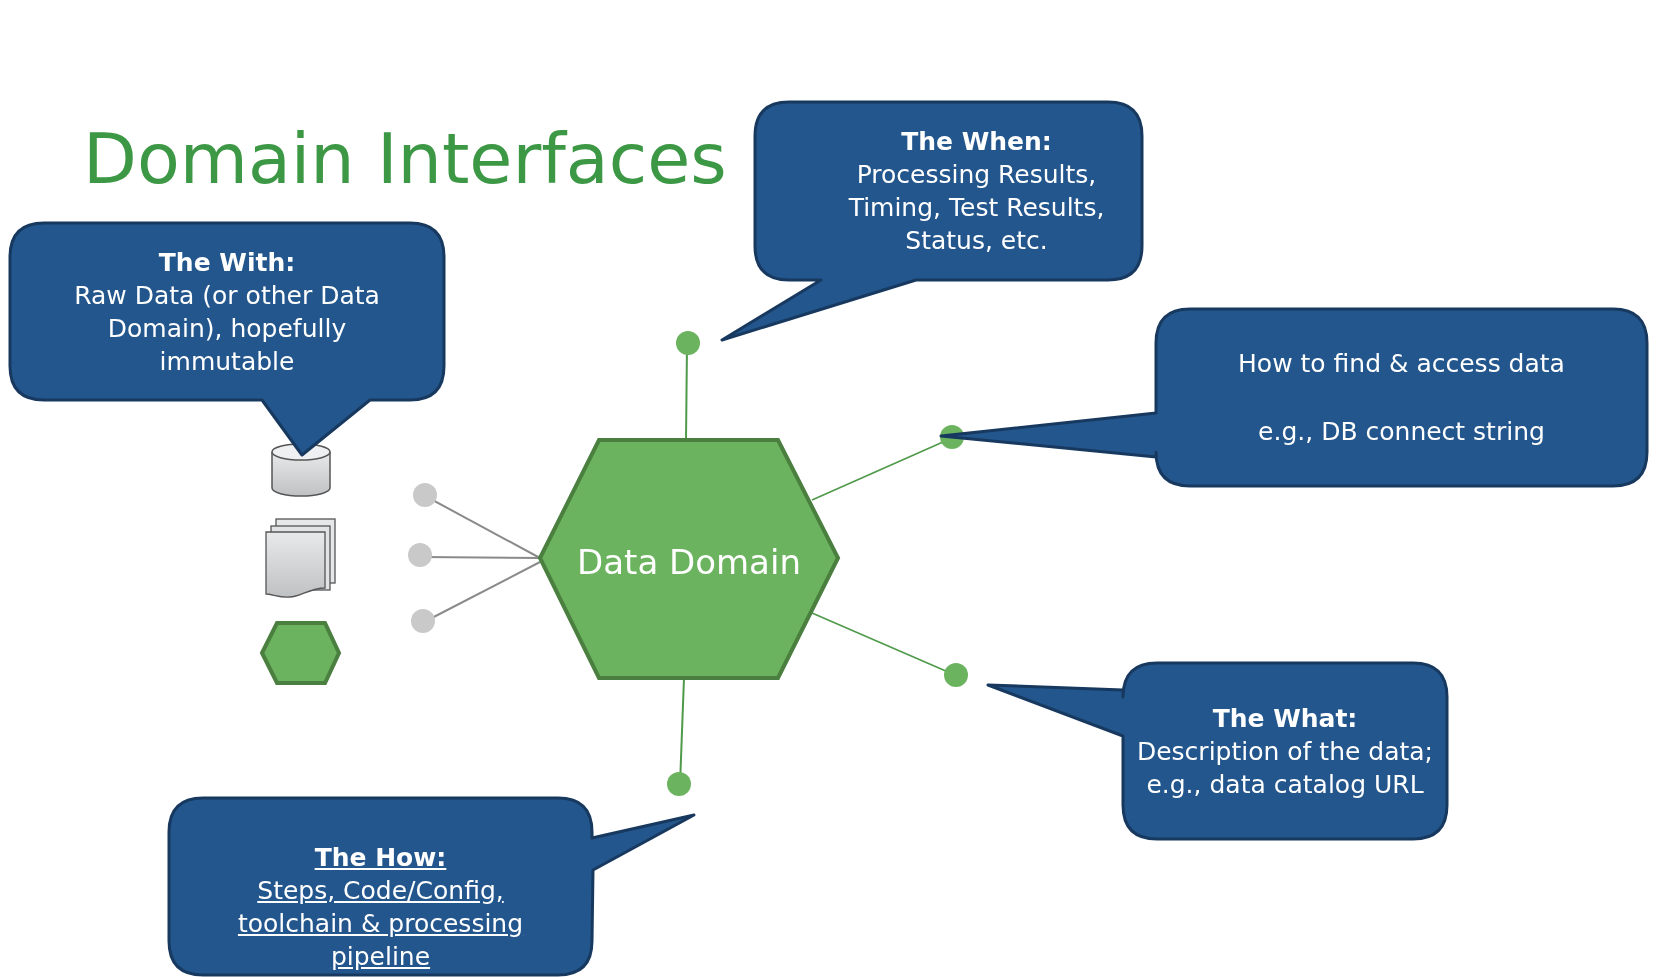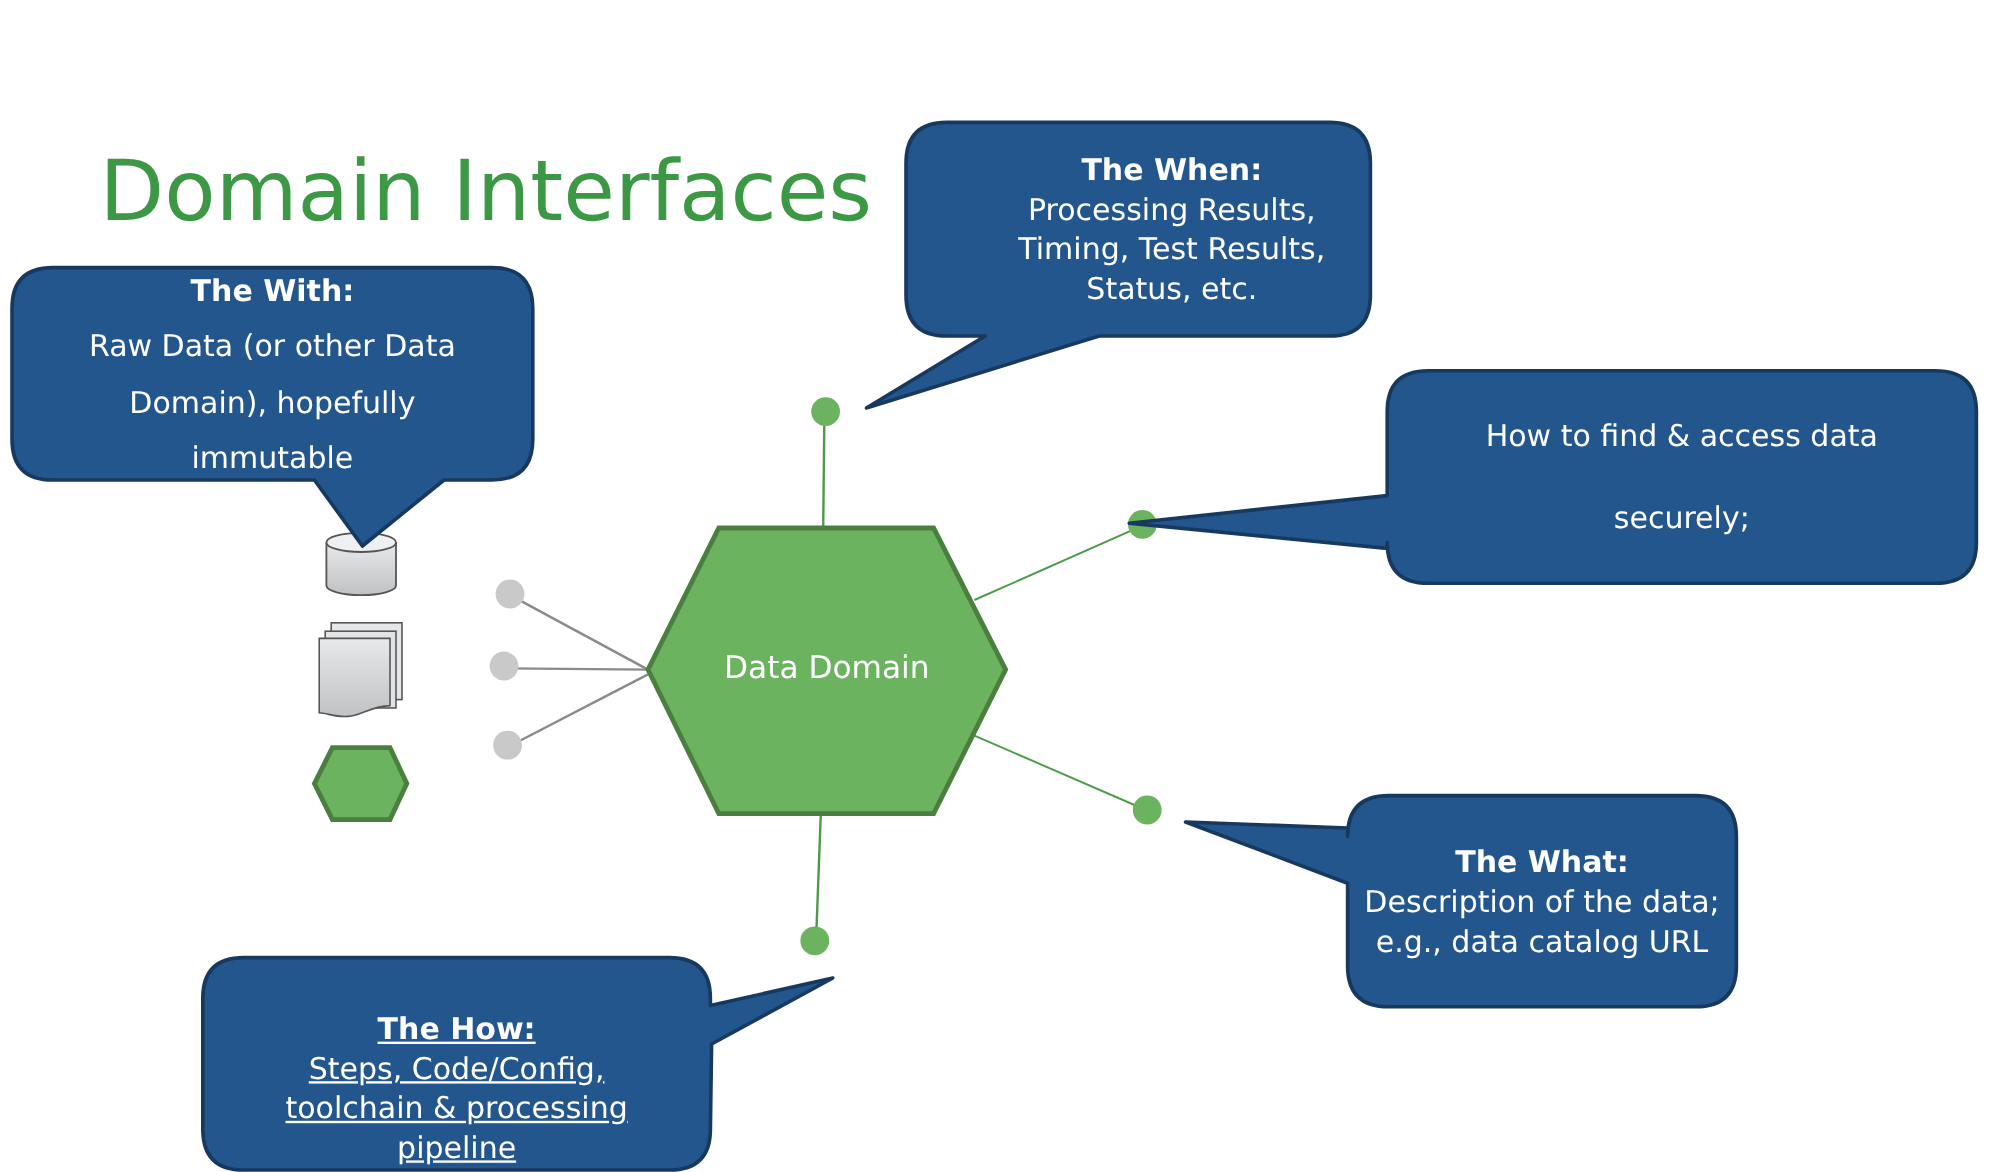--- a/index.html
+++ b/index.html
@@ -1,21 +1,21 @@
 <!DOCTYPE html>
 <html><head>
 <meta charset="utf-8">
 <style>
   html,body{margin:0;padding:0;background:#ffffff;}
   body{width:1678px;height:977px;position:relative;overflow:hidden;font-family:"DejaVu Sans","Liberation Sans",sans-serif;}
   #diagram{position:absolute;left:0;top:0;}
   .title{position:absolute;left:83px;top:78px;font-size:70px;color:#3d9845;font-family:"DejaVu Sans",sans-serif;letter-spacing:0px;white-space:nowrap;margin-top:40px;}
   .callout-text{position:absolute;color:#ffffff;text-align:center;font-family:"DejaVu Sans",sans-serif;font-size:25px;line-height:33px;display:flex;flex-direction:column;justify-content:center;}
   .callout-text .hd{font-weight:bold;}
-  .hex-label{position:absolute;color:#ffffff;font-size:26px;font-family:"DejaVu Sans",sans-serif;text-align:center;white-space:nowrap;}
+  .hex-label{position:absolute;color:#ffffff;font-size:34px;font-family:"DejaVu Sans",sans-serif;text-align:center;white-space:nowrap;}
 </style>
 </head>
 <body>
 
 <svg id="diagram" width="1678" height="977" viewBox="0 0 1678 977" xmlns="http://www.w3.org/2000/svg">
   <defs>
     <linearGradient id="gray-grad" x1="0" y1="0" x2="0" y2="1">
       <stop offset="0" stop-color="#e8e9ea"></stop>
       <stop offset="1" stop-color="#bfc1c3"></stop>
     </linearGradient>
@@ -58,39 +58,39 @@
 
   <path d="M1157,663 L1413,663 Q1447,663 1447,697 L1447,805 Q1447,839 1413,839 L1157,839 Q1123,839 1123,805 L1123,736 L988,685 L1123,690 L1123,697 Q1123,663 1157,663 Z" fill="#23568c" stroke="#18395f" stroke-width="3" stroke-linejoin="round"></path>
 
   <path d="M203,798 L558,798 Q592,798 592,832 L592,838 L694,815 L593,870 L592,941 Q592,975 558,975 L203,975 Q169,975 169,941 L169,832 Q169,798 203,798 Z" fill="#23568c" stroke="#18395f" stroke-width="3" stroke-linejoin="round"></path>
 </svg>
 
 <div class="title">Domain Interfaces</div>
 
 <div class="hex-label" style="left:560px;top:542px;width:258px;">Data Domain</div>
 
-<div class="callout-text" style="left:12px;top:226px;width:430px;height:172px;justify-content:space-between;">
+<div class="callout-text" style="left:12px;top:226px;width:430px;height:172px;">
   <div class="hd">The With:</div>
   <div>Raw Data (or other Data</div>
   <div>Domain), hopefully</div>
   <div>immutable</div>
 </div>
 
 <div class="callout-text" style="left:757px;top:104px;width:383px;height:174px;padding-left:28px;">
   <div class="hd">The When:</div>
   <div>Processing Results,</div>
   <div>Timing, Test Results,</div>
   <div>Status, etc.</div>
 </div>
 
 <div class="callout-text" style="left:1158px;top:311px;width:487px;height:173px;gap:35px;">
   <div class="hd">The Where:</div>
   <div>How to find &amp; access data</div>
+  <div>e.g., DB connect string</div>
   <div>securely;</div>
-  <div>e.g., DB connect string</div>
 </div>
 
 <div class="callout-text" style="left:1125px;top:665px;width:320px;height:172px;">
   <div class="hd">The What:</div>
   <div>Description of the data;</div>
   <div>e.g., data catalog URL</div>
 </div>
 
 <div class="callout-text" style="left:171px;top:800px;width:419px;height:213px;text-decoration:underline;">
   <div class="hd">The How:</div>

